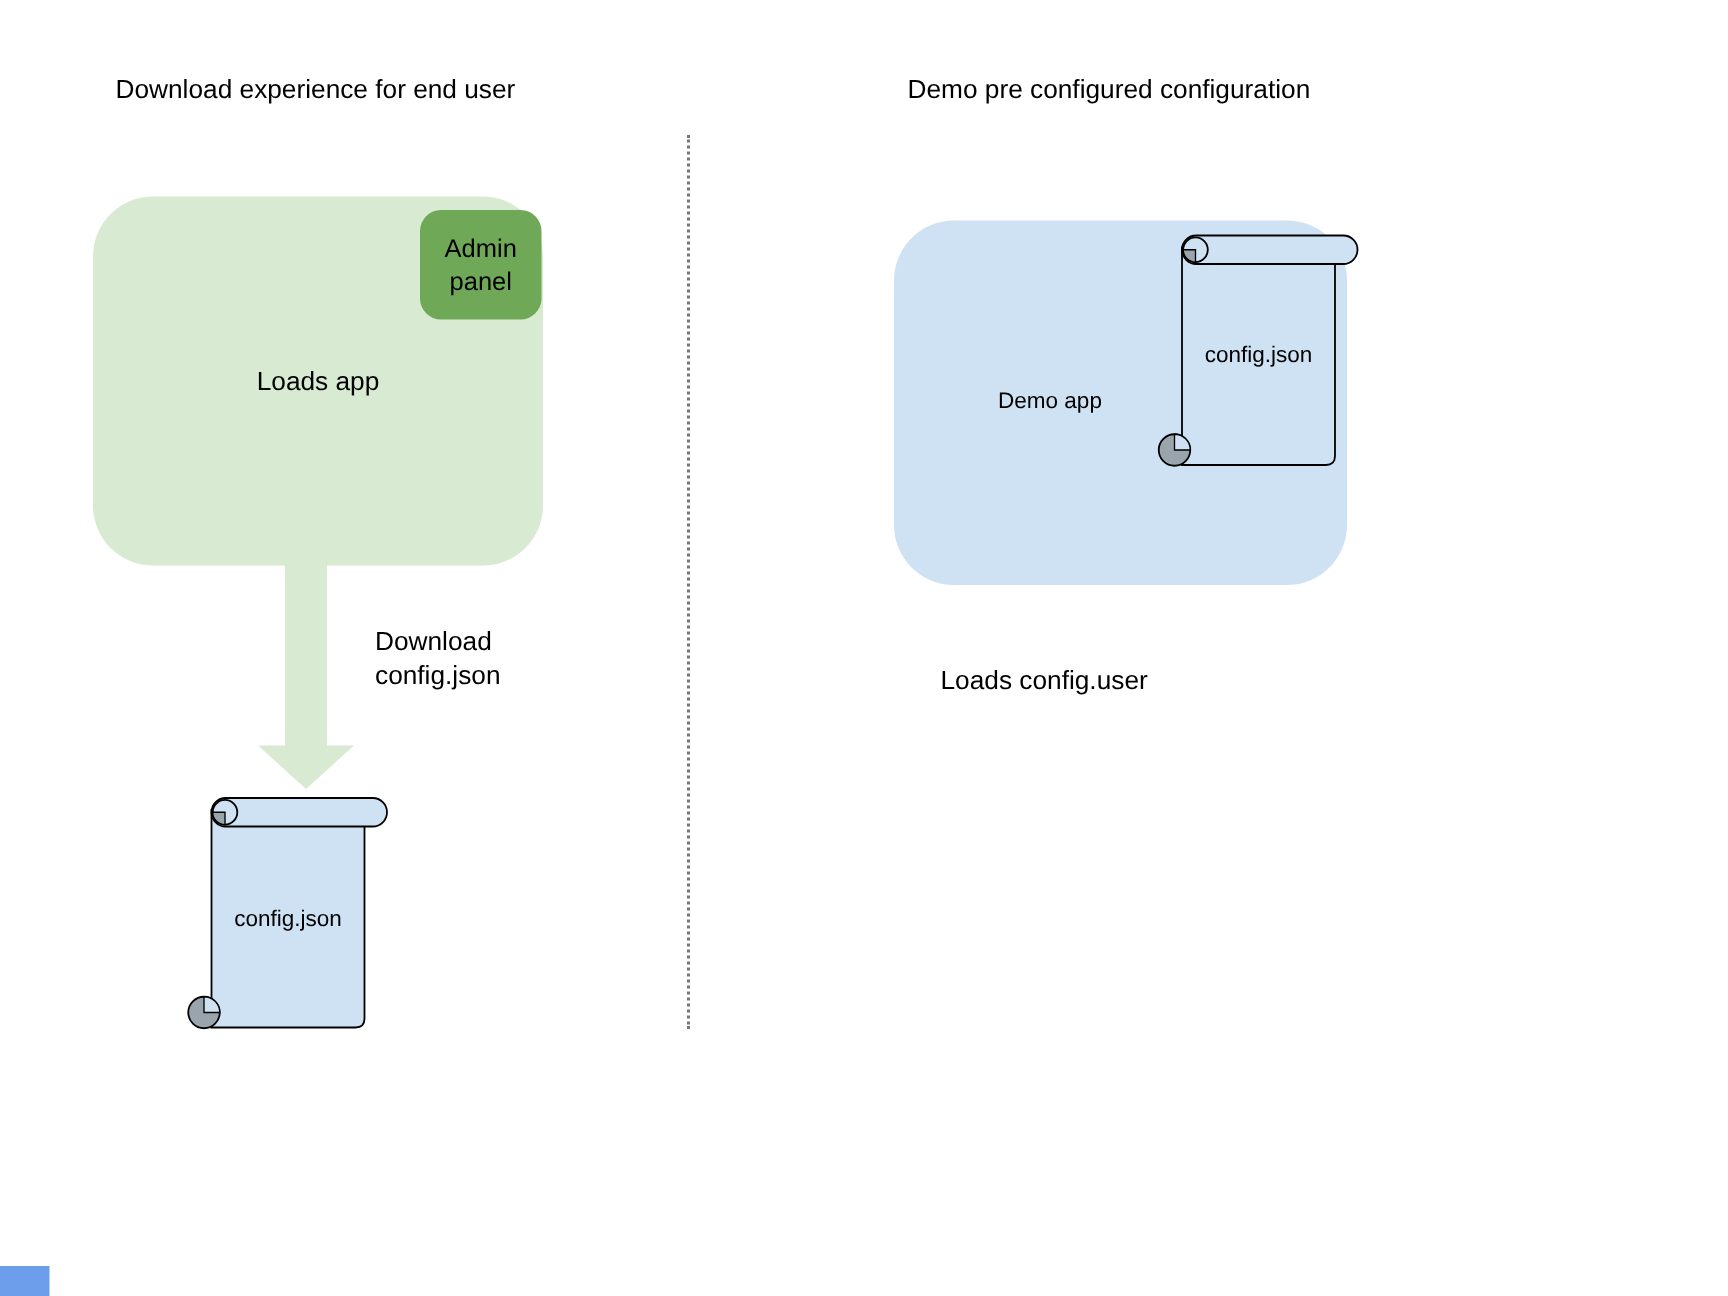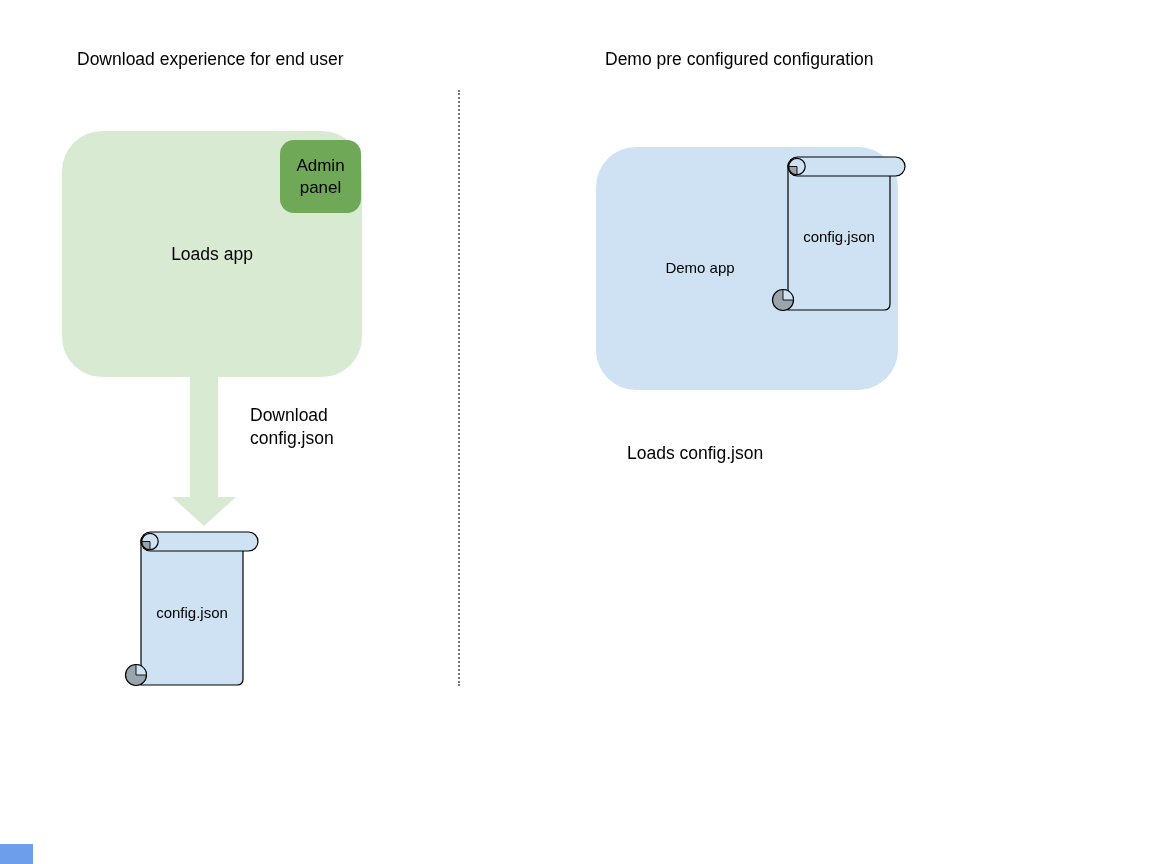--- a/index.html
+++ b/index.html
@@ -43,21 +43,21 @@
     left: 280px; top: 140px; width: 81px; height: 73px;
     background: var(--green);
     border-radius: 14px;
     display: flex; align-items: center; justify-content: flex-end;
     text-align: center;
     font-size: 17px; line-height: 22px;
     padding: 4px;
   }
   .demo-label { left: 596px; top: 259px; width: 208px; text-align: center; font-size: 15px; }
   .arrow-svg { left: 168px; top: 376px; width: 72px; height: 152px; }
-  .arrow-caption { left: 250px; top: 404px; font-size: 17.5px; line-height: 22.5px; }
+  .arrow-caption { left: 250px; top: 416px; font-size: 17.5px; line-height: 22.5px; }
   .scroll-left  { left: 124px; top: 529px; width: 136px; height: 160px; }
   .scroll-right { left: 771px; top: 154px; width: 136px; height: 160px; }
   .scroll-label {
     width: 102px;
     text-align: center;
     font-size: 15px;
     line-height: 18px;
     white-space: nowrap;
   }
   .scroll-label-left  { left: 141px; top: 604px; }
@@ -113,17 +113,17 @@
   <svg class="abs scroll-right" viewBox="0 0 136 160" aria-hidden="true">
     <path d="M17 11 H119 V150 Q119 156 113 156 H17 Z" style="fill:var(--light-blue);stroke:var(--outline);stroke-width:1.2"></path>
     <circle cx="12" cy="146" r="10.5" style="fill:var(--curl-gray);stroke:var(--outline);stroke-width:1.2"></circle>
     <path d="M12 146 V135.5 A10.5 10.5 0 0 1 22.5 146 Z" style="fill:var(--light-blue);stroke:var(--outline);stroke-width:0.9"></path>
     <rect x="17" y="3" width="117" height="19" rx="9.5" style="fill:var(--light-blue);stroke:var(--outline);stroke-width:1.2"></rect>
     <circle cx="26" cy="12.5" r="8.2" style="fill:var(--light-blue);stroke:var(--outline);stroke-width:1.2"></circle>
     <path d="M26 12.5 V20.7 A8.2 8.2 0 0 1 17.8 12.5 Z" style="fill:var(--curl-gray);stroke:var(--outline);stroke-width:0.9"></path>
   </svg>
   <div class="abs scroll-label scroll-label-right">config.json</div>
 
-  <div class="abs caption-right">Loads config.json</div>
+  <div class="abs caption-right">Loads config.user</div>
 
   <div class="abs corner-rect"></div>
 
 </div>
 
 </body></html>

